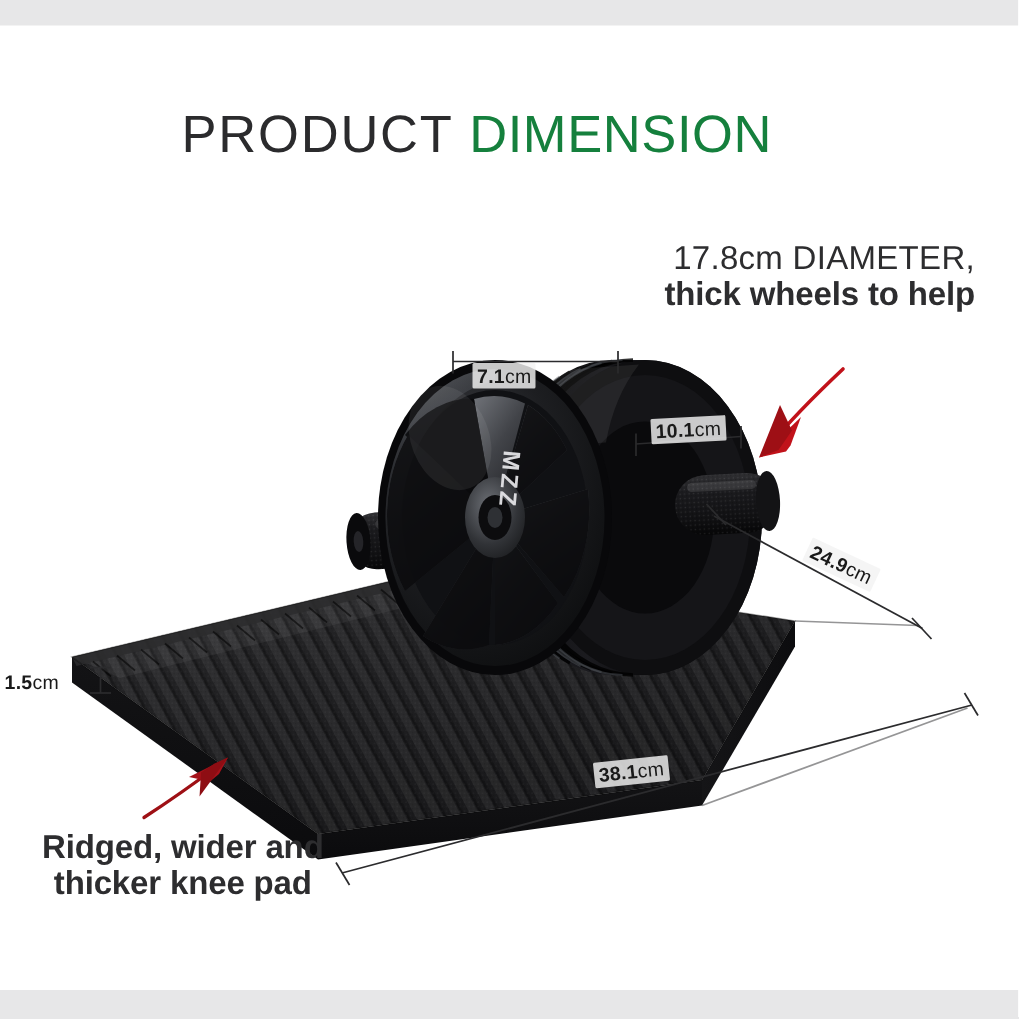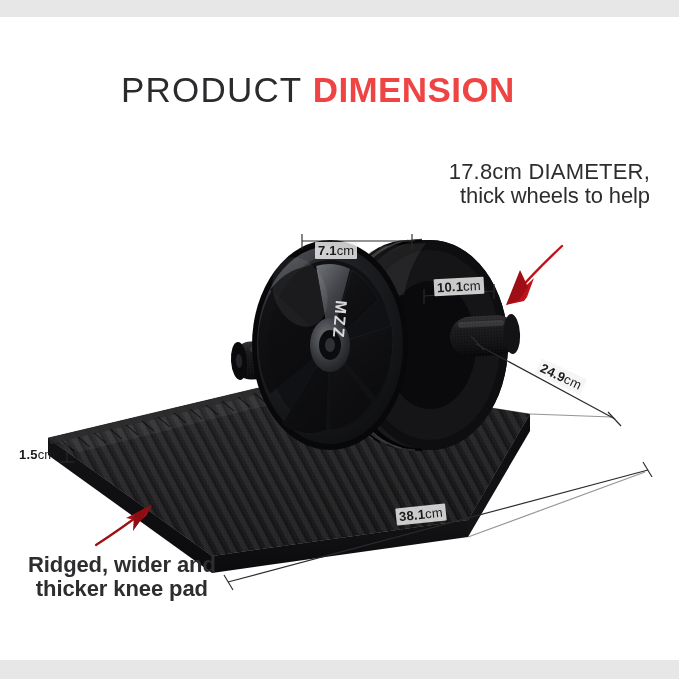--- a/index.html
+++ b/index.html
@@ -32,40 +32,40 @@
     font-size: 35px;
     line-height: 44px;
     white-space: nowrap;
   }
   .title .t-light {
     font-weight: 400;
     color: #2b2b2d;
     letter-spacing: 1.2px;
   }
   .title .t-bold {
-    font-weight: bold;
-    color: #ef4444;
+    font-weight: normal;
+    color: #15803d;
     letter-spacing: 0.4px;
   }
 
   
   .callout {
     position: absolute;
     color: #2d2d2f;
     font-size: 22px;
     line-height: 24px;
     white-space: nowrap;
   }
   .callout-wheel {
     left: 650px; top: 160px;
     transform: translateX(-100%);
     text-align: right;
   }
   .callout-wheel .ln1 { font-weight: 300; letter-spacing: 0.2px; }
-  .callout-wheel .ln2, .callout-wheel .ln3 { font-weight: normal; letter-spacing: -0.1px; }
+  .callout-wheel .ln2, .callout-wheel .ln3 { font-weight: bold; letter-spacing: -0.1px; }
 
   .callout-pad {
     left: 28px; top: 553px;
     text-align: center;
     font-weight: bold;
     letter-spacing: -0.1px;
   }
 
   
   .dim {
@@ -78,21 +78,21 @@
     border-radius: 1px;
     letter-spacing: 0.2px;
   }
   .dim .num { font-weight: bold; }
   .dim .unit { font-weight: 300; }
 
   .dim-71  { left: 315px; top: 242px; text-align: center; }
   .dim-101 { left: 434px; top: 278px; transform: rotate(-3deg); }
   .dim-249 { left: 536px; top: 368px; transform: rotate(25deg); }
   .dim-381 { left: 396px; top: 506px; transform: rotate(-6deg); }
-  .dim-15  { left: 16px;  top: 446px; background: transparent; }
+  .dim-15  { left: 0;  top: 446px; background: transparent; }
 
   
   #product { position: absolute; left: 0; top: 0; width: 679px; height: 679px; }
 
   svg { display: block; }
 </style>
 </head>
 <body>
 
 <div id="stage">

